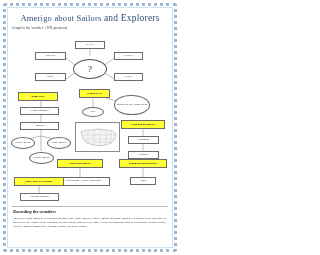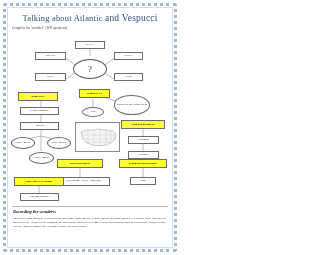--- a/index.html
+++ b/index.html
@@ -146,22 +146,22 @@
 <body>
 
 <div class="sheet">
 
   <div class="border-frame"></div>
   <div class="inner-rule"></div>
 
   <div class="content">
 
     <div class="title">
-      <span class="w1">Talking about Atlantic</span>
-      <span class="w2">and  Vespucci</span>
+      <span class="w1">Amerigo about Sailors</span>
+      <span class="w2">and  Explorers</span>
     </div>
     <div class="subtitle">Complete the 'wordnet'.  (WH questions)</div>
 
     <svg class="conn" width="162" height="237">
       <line x1="81" y1="40" x2="81" y2="47" stroke="#7a7a7a" stroke-width="0.5"></line>
       <line x1="57" y1="49" x2="66" y2="56" stroke="#7a7a7a" stroke-width="0.5"></line>
       <line x1="57" y1="70" x2="66" y2="64" stroke="#7a7a7a" stroke-width="0.5"></line>
       <line x1="105" y1="49" x2="96" y2="56" stroke="#7a7a7a" stroke-width="0.5"></line>
       <line x1="105" y1="70" x2="96" y2="64" stroke="#7a7a7a" stroke-width="0.5"></line>
     </svg>

